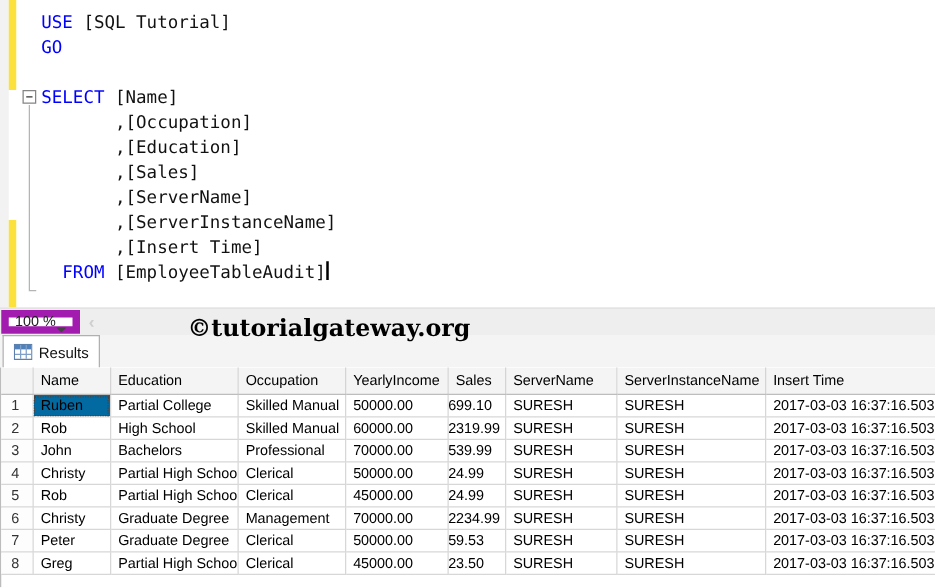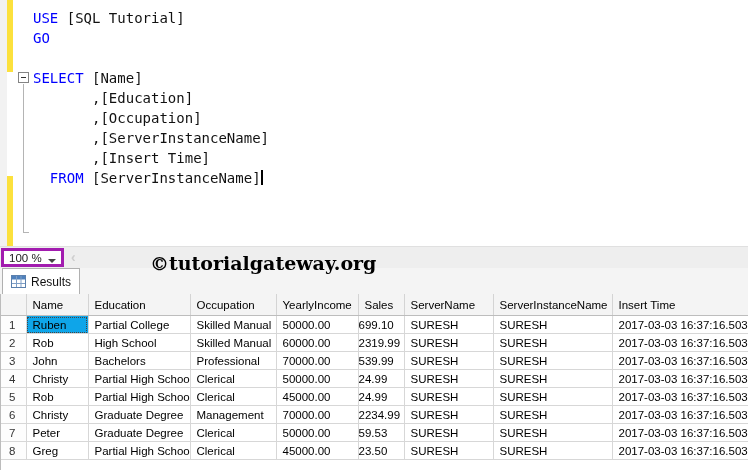--- a/index.html
+++ b/index.html
@@ -19,21 +19,21 @@
   #fold-box{position:absolute;left:18px;top:72px;width:11px;height:11px;background:#fff;
       border:1px solid #848484;box-sizing:border-box;}
   #fold-box::after{content:"";position:absolute;left:2px;top:4px;width:5px;height:1px;background:#333;}
   #fold-line-v{position:absolute;left:23px;top:84px;width:1px;height:148px;background:#b4b4b4;}
   #fold-line-h{position:absolute;left:23px;top:232px;width:6px;height:1px;background:#b4b4b4;}
 
   
   #scroll-row{position:absolute;left:0;top:246px;width:748px;height:22px;background:#eeeeee;
       border-top:1px solid #e0e0e0;box-sizing:border-box;}
   #zoom-box{position:absolute;left:1px;top:1px;width:63px;height:19px;background:#fff;
-      border:3px solid #a21caf;box-sizing:border-box;font-size:11.5px;color:#222;
+      border:6px solid #a21caf;box-sizing:border-box;font-size:11.5px;color:#222;
       display:flex;align-items:center;padding-left:5px;}
   #zoom-arrow{position:absolute;right:5px;top:8px;width:0;height:0;
       border-left:4px solid transparent;border-right:4px solid transparent;border-top:4px solid #444;}
   #scroll-left{position:absolute;left:71px;top:2px;font-size:14px;font-weight:bold;color:#cfcfcf;}
 
   
   #watermark{position:absolute;left:150px;top:252px;z-index:30;
       font-family:"DejaVu Serif",serif;font-weight:bold;font-size:19px;color:#000000;}
 
   
@@ -51,46 +51,48 @@
       border-left:1px solid #bcbcbc;box-sizing:border-box;}
   table#grid{border-collapse:collapse;table-layout:fixed;width:747px;font-size:11.5px;color:#000;}
   #grid th{height:21px;background:#f4f4f4;font-weight:normal;text-align:left;
       padding:0 0 0 6px;border-right:1px solid #d4d4d4;border-bottom:1px solid #bdbdbd;
       overflow:hidden;white-space:nowrap;margin-top:16px;}
   #grid td{height:17px;background:#fff;padding:0 0 0 6px;
       border-right:1px solid #d7d7d7;border-bottom:1px solid #d7d7d7;
       overflow:hidden;white-space:nowrap;}
   #grid td.num,#grid th.num{text-align:left;padding:0 8px 0 0;}
   #grid td.rowhead{color:#333;text-align:left;padding-left:8px;background:#fdfdfd;}
-  #grid td.selected{background:#0ea5e9;outline:1px dotted #444;outline-offset:-2px;}
+  #grid td.selected{background:#0369a1;outline:1px dotted #444;outline-offset:-2px;}
   #below-grid{position:absolute;left:0;top:460px;width:748px;height:10px;background:#fff;
       border-left:1px solid #bcbcbc;box-sizing:border-box;}
 </style>
 </head>
 <body>
 
 <div id="app">
 
   <div id="editor">
     <div class="indicator-margin"></div>
     <div class="change-bar" style="top:0;height:72px"></div>
     <div class="change-bar" style="top:176px;height:70px"></div>
     <div id="fold-box"></div>
     <div id="fold-line-v"></div>
     <div id="fold-line-h"></div>
     <div id="code-lines">
         <div class="code-line"><span class="kw">USE</span><span class="pl"> [SQL Tutorial]</span></div>
         <div class="code-line"><span class="kw">GO</span></div>
         <div class="code-line"></div>
         <div class="code-line"><span class="kw">SELECT</span><span class="pl"> [Name]</span></div>
+        <div class="code-line"><span class="pl">       ,[Occupation]</span></div>
         <div class="code-line"><span class="pl">       ,[Education]</span></div>
-        <div class="code-line"><span class="pl">       ,[Occupation]</span></div>
+        <div class="code-line"><span class="pl">       ,[Sales]</span></div>
+        <div class="code-line"><span class="pl">       ,[ServerName]</span></div>
         <div class="code-line"><span class="pl">       ,[ServerInstanceName]</span></div>
         <div class="code-line"><span class="pl">       ,[Insert Time]</span></div>
-        <div class="code-line"><span class="pl">  </span><span class="kw">FROM</span><span class="pl"> [ServerInstanceName]</span><span class="caret"></span></div>
+        <div class="code-line"><span class="pl">  </span><span class="kw">FROM</span><span class="pl"> [EmployeeTableAudit]</span><span class="caret"></span></div>
       </div>
   </div>
 
   <div id="scroll-row">
     <div id="zoom-box">
       <span>100 %</span>
       <span id="zoom-arrow"></span>
     </div>
     <div id="scroll-left">‹</div>
   </div>

